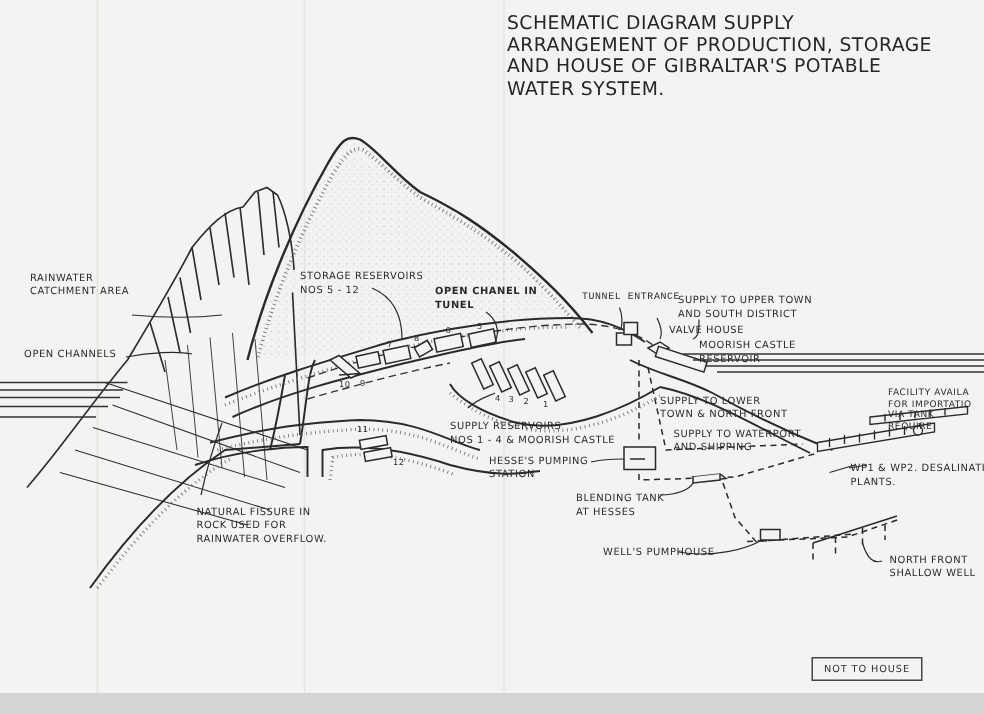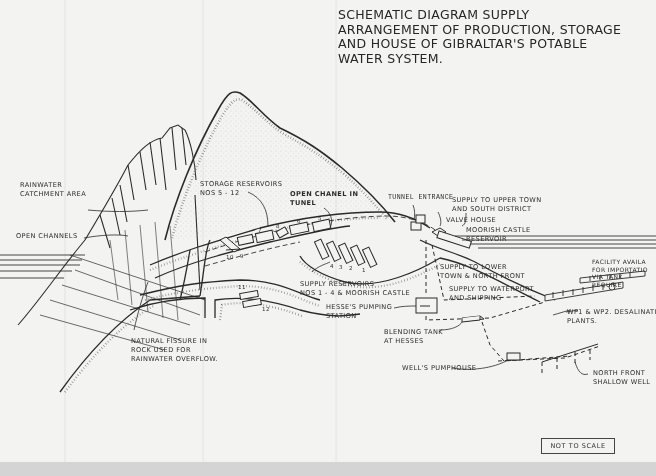--- a/index.html
+++ b/index.html
@@ -217,13 +217,13 @@
 <div class="lbl" style="left:276px;top:222px;font-size:5.5px;">8</div>
 <div class="lbl" style="left:297px;top:217px;font-size:5.5px;">6</div>
 <div class="lbl" style="left:318px;top:214px;font-size:5.5px;">5</div>
 <div class="lbl" style="left:330px;top:262px;font-size:5.5px;">4</div>
 <div class="lbl" style="left:339px;top:263px;font-size:5.5px;">3</div>
 <div class="lbl" style="left:349px;top:264px;font-size:5.5px;">2</div>
 <div class="lbl" style="left:362px;top:266px;font-size:5.5px;">1</div>
 <div class="lbl" style="left:238px;top:283px;font-size:5.5px;">11</div>
 <div class="lbl" style="left:262px;top:305px;font-size:5.5px;">12</div>
 
-<div class="nts">NOT TO SCALE</div>
+<div class="nts">NOT TO HOUSE</div>
 
 </body></html>

